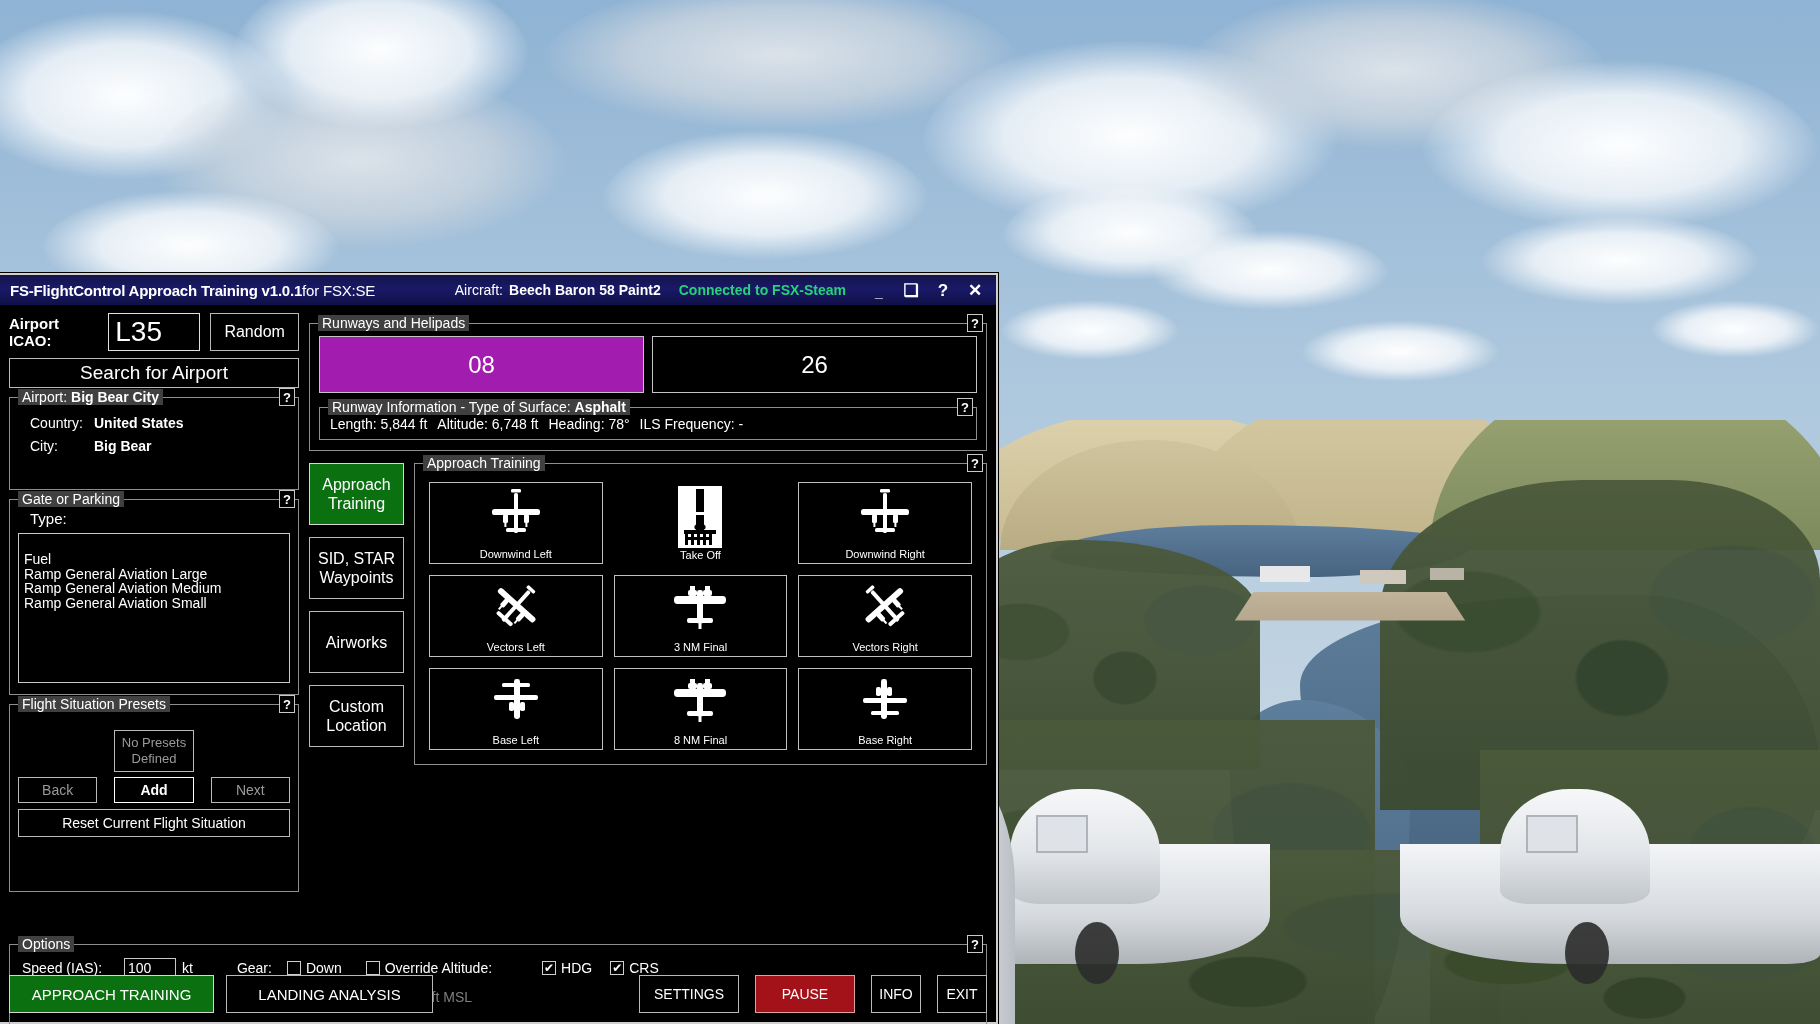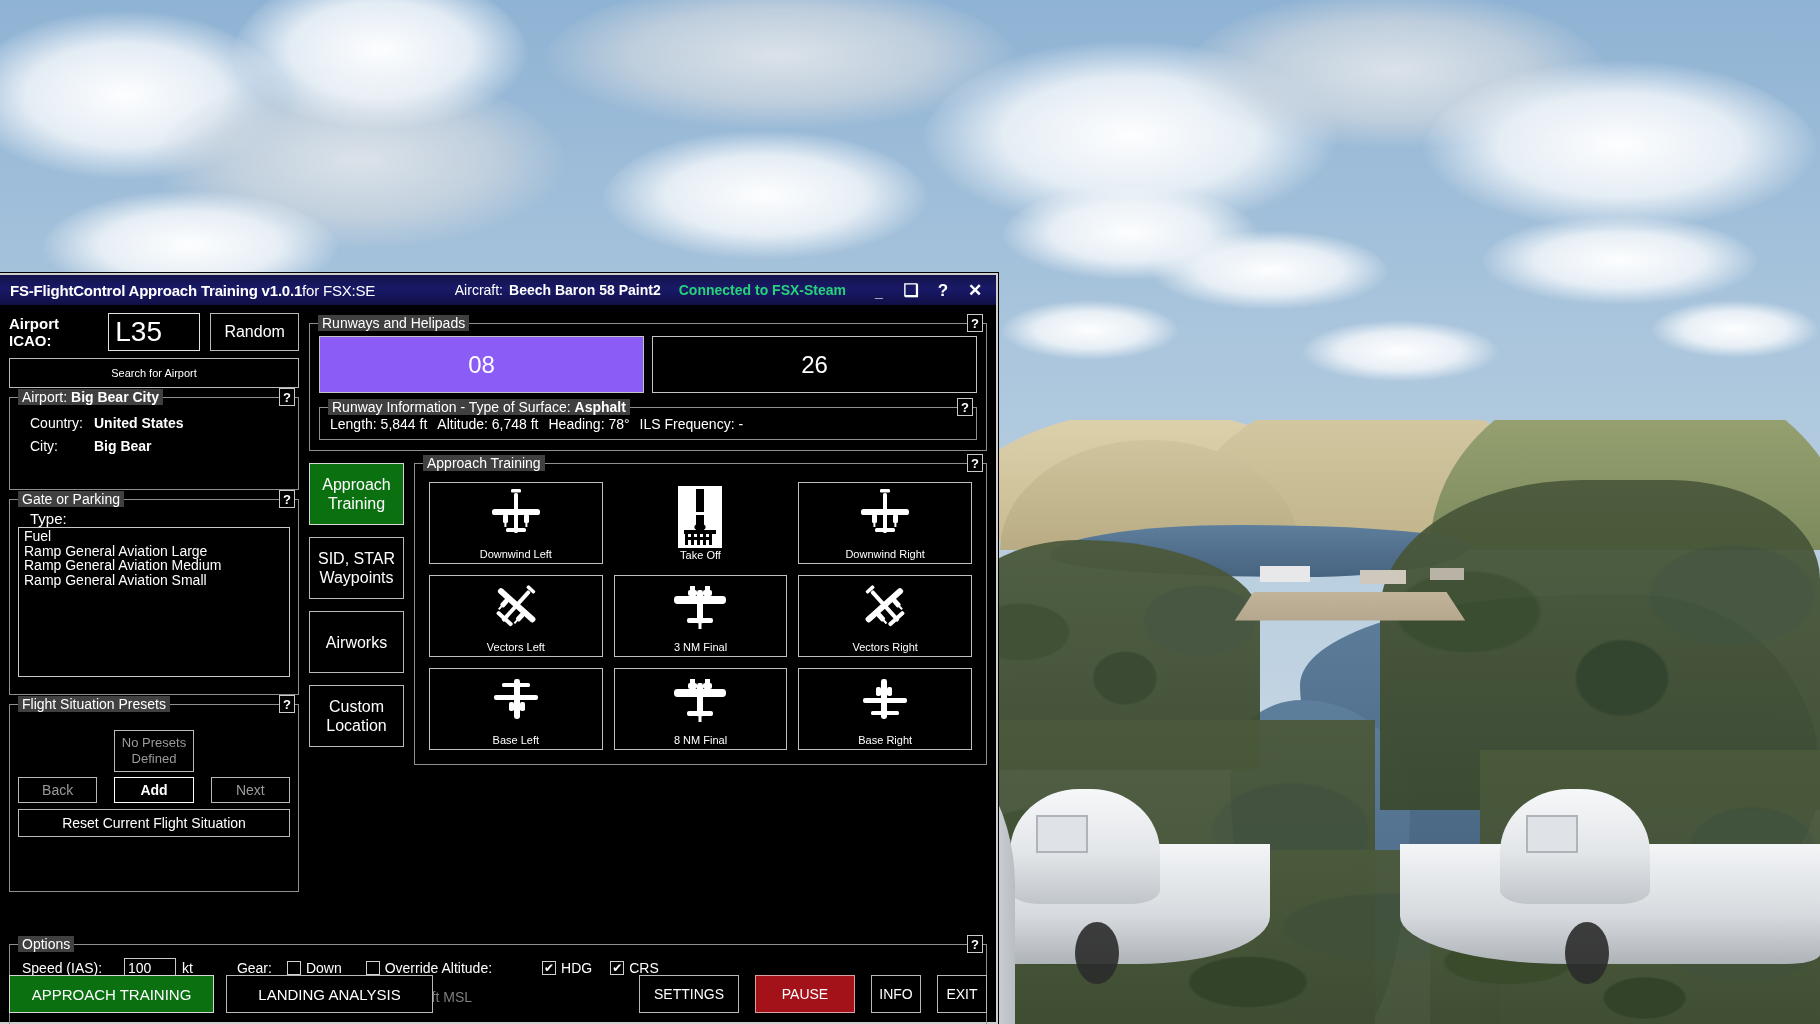--- a/index.html
+++ b/index.html
@@ -167,50 +167,50 @@
   }
 
   
   .icao-row { display: flex; align-items: center; gap: 10px; }
   .icao-label { font-size: 15px; font-weight: bold; }
   #icao-input {
     width: 92px; height: 38px; font-size: 28px; padding: 0 6px;
     background: #000; border: 1px solid #e0e0e0; color: #fff;
   }
   #random-btn { width: 96px; height: 38px; font-size: 16px; }
-  #search-btn { width: 100%; height: 30px; margin-top: 7px; font-size: 11px; }
+  #search-btn { width: 100%; height: 30px; margin-top: 7px; font-size: 19px; }
 
   .kvrow { display: flex; font-size: 14px; margin: 7px 0 0 12px; }
   .kvrow .k { width: 64px; }
   .kvrow .v { font-weight: bold; }
 
   .listbox {
     background: #000; border: 1px solid #c9c9c9;
-    height: 150px; overflow: hidden;
-    font-size: 14px; padding: 1px 0 0 2px;
+    height: 150px; margin-top: 6px; overflow: hidden;
+    font-size: 14px; padding: 18px 0 0 2px;
   }
   .listbox .item { padding: 0 3px; line-height: 14.5px; white-space: nowrap; }
 
   .typelabel { font-size: 15px; margin-left: 12px; }
 
   
   #presets-inner { height: 122px; display: flex; flex-direction: column; align-items: center; justify-content: flex-end; }
   #no-presets { width: 80px; height: 42px; font-size: 13px; flex-direction: column; color: #9a9a9a; line-height: 16px; }
   #preset-nav { display: flex; gap: 17px; margin-top: 5px; width: 100%; }
   #preset-nav .btn { flex: 1; height: 26px; font-size: 14px; }
   #reset-btn { width: 100%; height: 28px; margin-top: 6px; font-size: 14px; }
 
   
   #runways { display: flex; gap: 8px; }
   .rwy {
     flex: 1; height: 57px; font-size: 24px;
     display: flex; align-items: center; justify-content: center;
     border: 1px solid #c4c4c4; background: #000; cursor: default;
   }
-  .rwy.active { background: #8b5cf6; }
+  .rwy.active { background: #a21caf; }
 
   #rwyinfo-line { font-size: 14px; display: flex; gap: 10px; white-space: nowrap; }
   #rwyinfo-line span.lbl { }
   #rwyinfo-line span.val { font-weight: normal; text-align: right; }
 
   
   #training-wrap { display: flex; gap: 10px; margin-top: 12px; }
   #mode-col { width: 95px; flex: none; display: flex; flex-direction: column; gap: 12px; }
   #mode-col .btn { height: 62px; font-size: 16px; flex-direction: column; line-height: 19px; }
 

